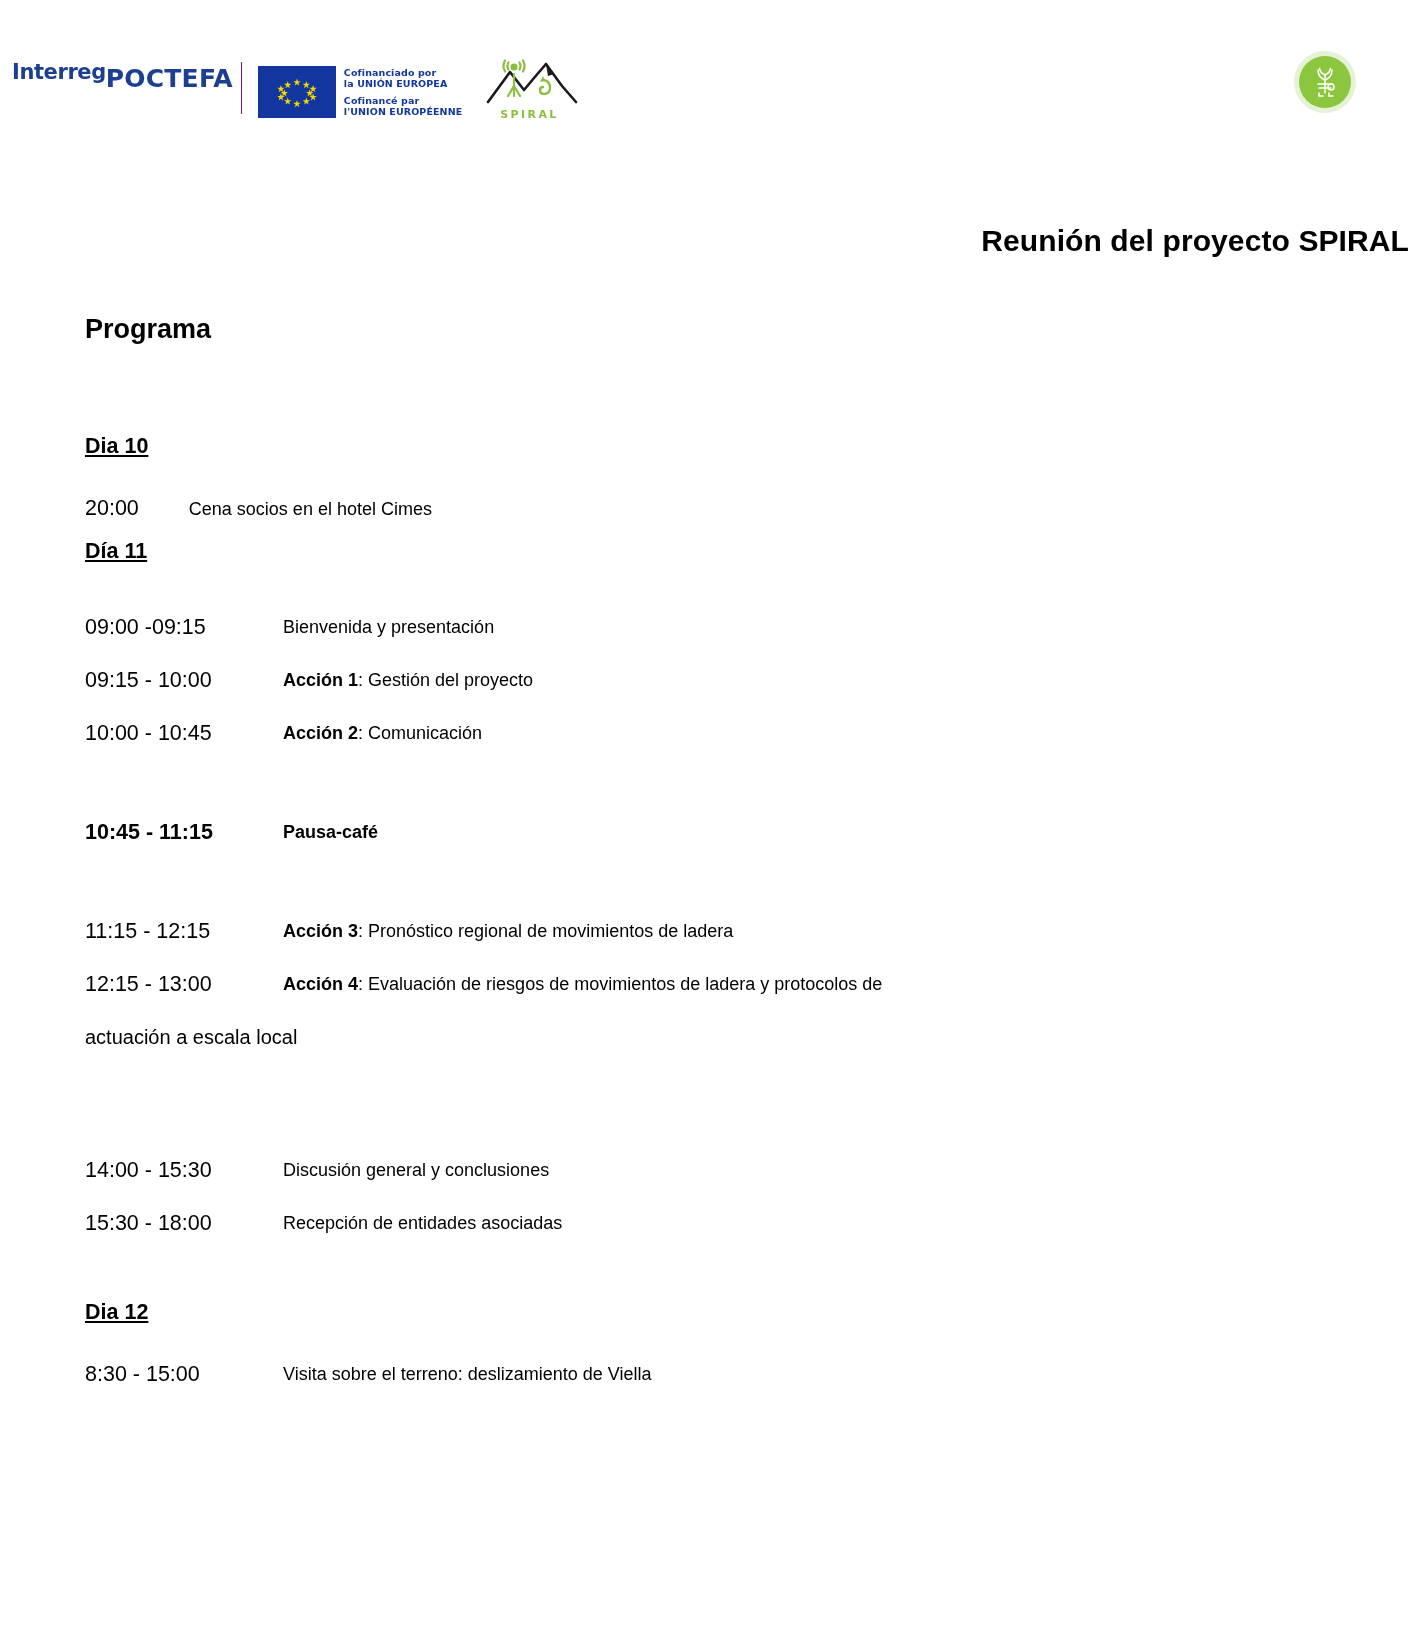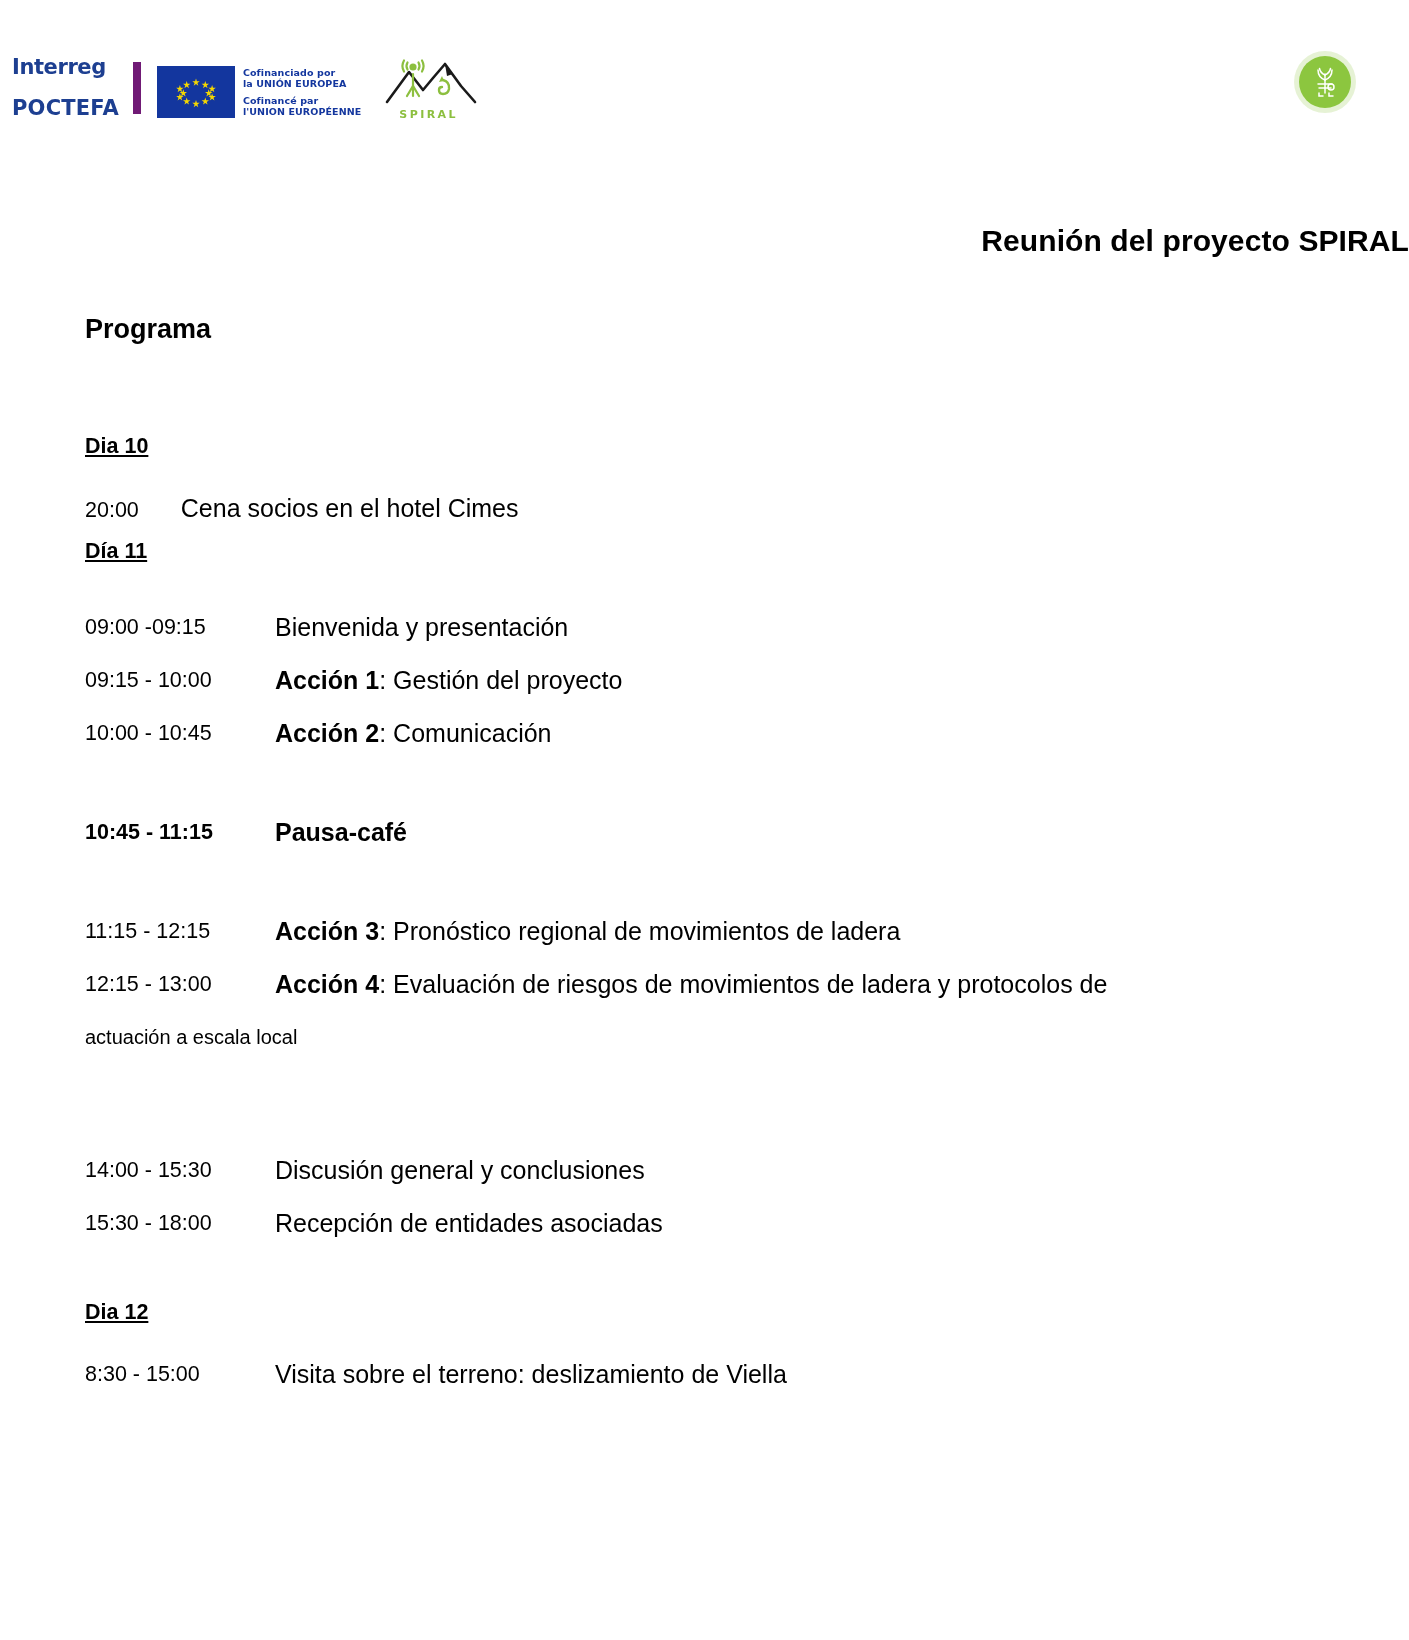--- a/index.html
+++ b/index.html
@@ -39,42 +39,42 @@
     left: 12px;
     top: 58px;
     display: flex;
     align-items: center;
     gap: 0px;
   }
 
   
   .interreg {
     display: flex;
-    flex-direction: column;
+    flex-direction: row;
     justify-content: center;
     line-height: 1.02;
-    padding-right: 14px;
-    border-right: 8px solid #701a75;
+    padding-right: 8px;
+    border-right: 1px solid #701a75;
     height: 52px;
     box-sizing: border-box;
   }
   .interreg-top {
     font-family: "DejaVu Sans", sans-serif;
     font-weight: bold;
     font-size: 21px;
     letter-spacing: -0.4px;
     color: #1d3f91;
   }
   .interreg-bot {
     font-family: "DejaVu Sans", sans-serif;
     font-weight: bold;
-    font-size: 21px;
+    font-size: 25px;
     letter-spacing: 0.2px;
     color: #1d3f91;
-    margin-top: 19px;
+    margin-top: 4px;
   }
 
   
   .eu-block {
     display: flex;
     align-items: center;
     gap: 8px;
     margin-left: 16px;
     margin-top: 8px;
   }
@@ -180,21 +180,22 @@
     line-height: 53px;
     white-space: nowrap;
   }
 
   .entry .time {
     flex: none;
     width: 190px;
     font-size: 21.5px;
   }
   .entry .desc {
-    font-size: 25px;
+    font-size: 18px;
+    margin-left: 8px;
   }
   .entry .desc b { font-weight: bold; }
 
   .entry.bold .time,
   .entry.bold .desc { font-weight: bold; }
 
   .gap-sm { height: 20px; }
   .gap-md { height: 34px; }
   .gap-lg { height: 46px; }
 

